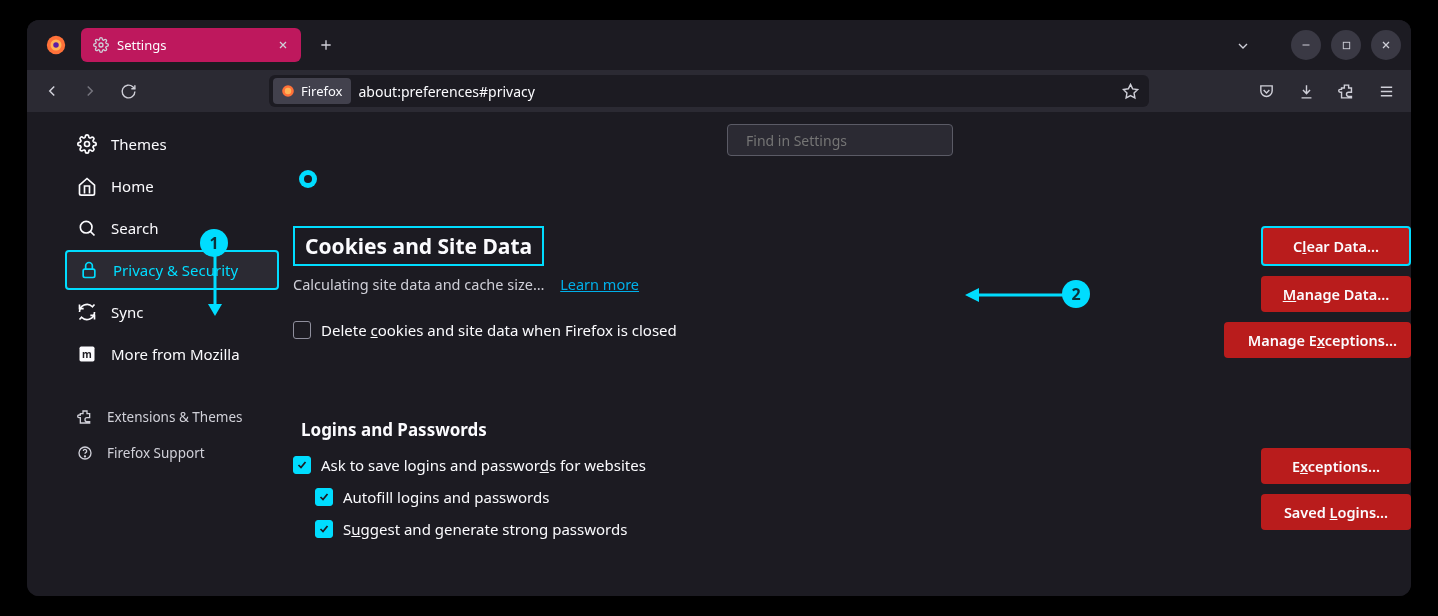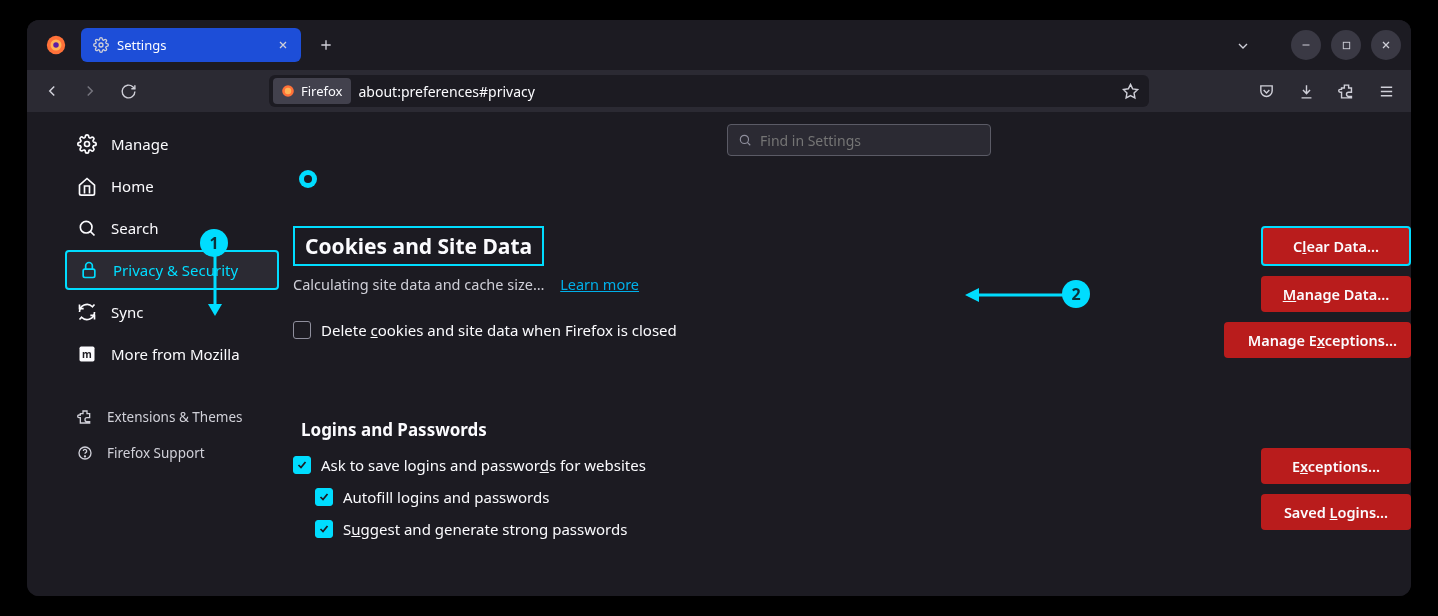--- a/index.html
+++ b/index.html
@@ -23,21 +23,21 @@
   align-items: center;
   padding-left: 10px;
   position: relative;
 }
 .ff-logo {
   width: 38px; display:flex; align-items:center; justify-content:center;
   margin-right: 6px;
 }
 .tab {
   height: 34px;
-  background: #1d4ed8;
+  background: #be185d;
   border-radius: 6px;
   display: flex;
   align-items: center;
   padding: 0 12px;
   min-width: 220px;
   color: #fbfbfe;
   font-size: 13px;
   gap: 8px;
 }
 .tab .gear-ic { display:flex; }
@@ -132,21 +132,21 @@
 .sidebar-spacer { height: 22px; }
 
 .main {
   flex:1;
   position:relative;
   padding: 0 20px;
 }
 .searchbox {
   position:absolute;
   left: 440px; top: 12px;
-  width: 264px; height:32px;
+  width: 226px; height:32px;
   background:#2b2a33;
   border:1px solid #5b5b66;
   border-radius:4px;
   display:flex; align-items:center;
   padding:0 10px; gap:8px;
   color:#8f8f9d; font-size:14px;
 }
 .searchbox input {
   background:transparent; border:none; outline:none;
   color:#fbfbfe; font-size:14px; flex:1;
@@ -357,21 +357,21 @@
   </div>
 
   <div class="content">
     <div class="sidebar">
 
       <div class="sidebar-item">
         <svg width="20" height="20" viewBox="0 0 24 24" fill="none" stroke="#fbfbfe" stroke-width="2">
             <circle cx="12" cy="12" r="3"></circle>
             <path d="M19.4 15a1.7 1.7 0 0 0 .34 1.87l.06.06a2 2 0 1 1-2.83 2.83l-.06-.06a1.7 1.7 0 0 0-1.87-.34 1.7 1.7 0 0 0-1 1.56V21a2 2 0 1 1-4 0v-.09a1.7 1.7 0 0 0-1-1.56 1.7 1.7 0 0 0-1.87.34l-.06.06a2 2 0 1 1-2.83-2.83l.06-.06a1.7 1.7 0 0 0 .34-1.87 1.7 1.7 0 0 0-1.56-1H3a2 2 0 1 1 0-4h.09a1.7 1.7 0 0 0 1.56-1 1.7 1.7 0 0 0-.34-1.87l-.06-.06a2 2 0 1 1 2.83-2.83l.06.06a1.7 1.7 0 0 0 1.87.34H9a1.7 1.7 0 0 0 1-1.56V3a2 2 0 1 1 4 0v.09a1.7 1.7 0 0 0 1 1.56 1.7 1.7 0 0 0 1.87-.34l.06-.06a2 2 0 1 1 2.83 2.83l-.06.06a1.7 1.7 0 0 0-.34 1.87V9a1.7 1.7 0 0 0 1.56 1H21a2 2 0 1 1 0 4h-.09a1.7 1.7 0 0 0-1.56 1z"></path>
           </svg>
-        <span>Manage</span>
+        <span>Themes</span>
       </div>
       <div class="sidebar-item">
         <svg width="20" height="20" viewBox="0 0 24 24" fill="none" stroke="#fbfbfe" stroke-width="2">
             <path d="m3 11 9-8 9 8v10a2 2 0 0 1-2 2H5a2 2 0 0 1-2-2z"></path>
             <path d="M9 21V12h6v9"></path>
           </svg>
         <span>Home</span>
       </div>
       <div class="sidebar-item">
         <svg width="20" height="20" viewBox="0 0 24 24" fill="none" stroke="#fbfbfe" stroke-width="2">

